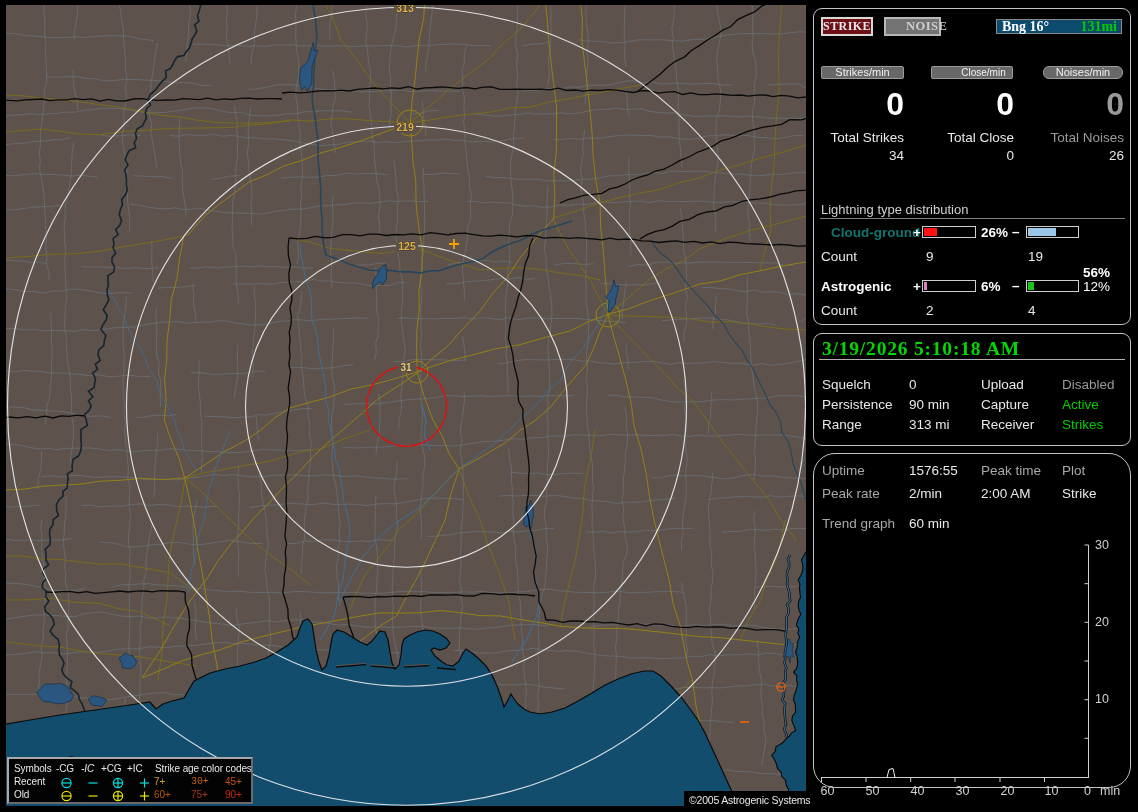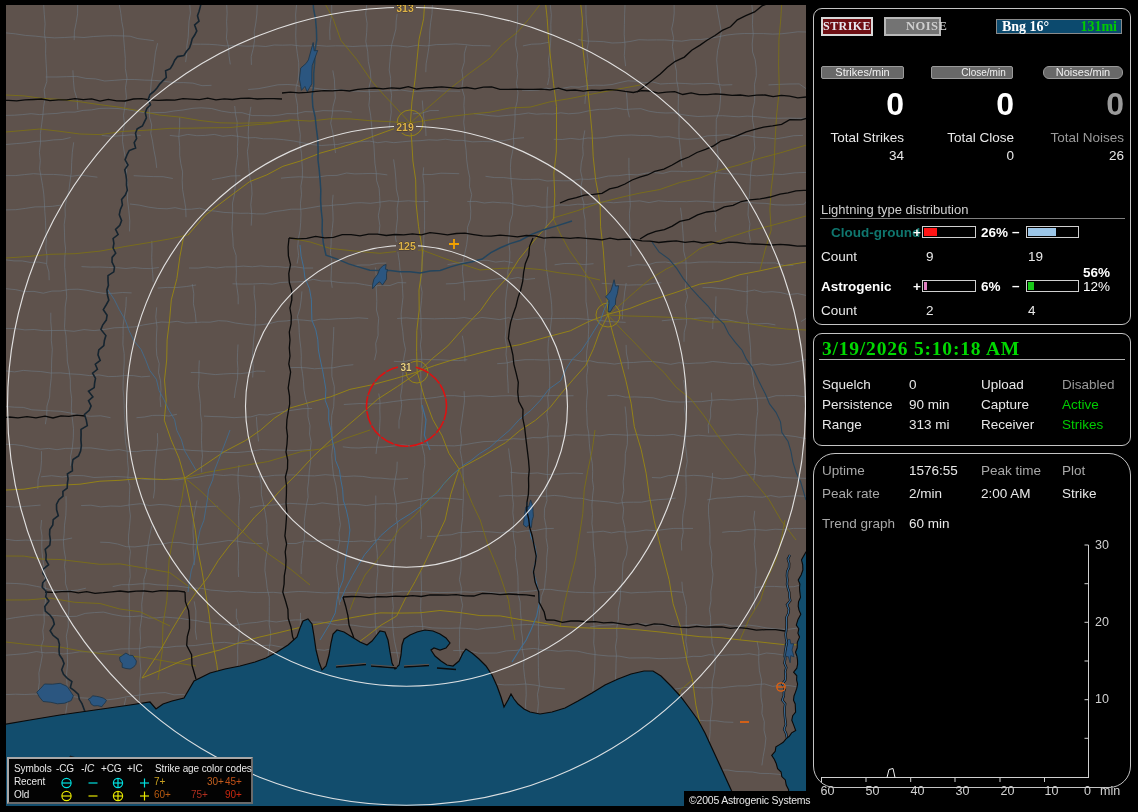--- a/index.html
+++ b/index.html
@@ -112,21 +112,21 @@
         <line x1="53" y1="37" x2="62" y2="37"></line>
       <line x1="79.5" y1="37" x2="88.5" y2="37"></line>
       <circle cx="109" cy="37" r="4.6"></circle>
         <line x1="104.5" y1="37" x2="113.5" y2="37"></line>
         <line x1="109" y1="33" x2="109" y2="41"></line>
       <line x1="131" y1="37" x2="140" y2="37"></line>
         <line x1="135.5" y1="32.5" x2="135.5" y2="41.5"></line>
     </g>
   </svg>
   <div class="abs" style="left:145px;top:18px;color:#c8a020;">7+</div>
-  <div class="abs" style="left:198px;top:18px;color:#c06020;">30+</div>
+  <div class="abs" style="left:182px;top:18px;color:#c06020;font-family:Liberation Mono, monospace;">30+</div>
   <div class="abs" style="left:216px;top:18px;color:#c05018;">45+</div>
   <div class="abs" style="left:145px;top:31px;color:#b85a10;">60+</div>
   <div class="abs" style="left:182px;top:31px;color:#b03020;">75+</div>
   <div class="abs" style="left:216px;top:31px;color:#c82810;">90+</div>
 </div>
 
 <div class="abs" style="left:684px;top:791px;width:124px;height:16px;background:#000;color:#e8e8e8;font-size:10.5px;padding-left:5px;padding-top:3px;white-space:nowrap;letter-spacing:-0.2px;">©2005 Astrogenic Systems</div>
 
 <div class="panel" id="p1">
   <div class="abs serifb" style="left:7px;top:8px;width:52px;height:19px;background:#6e0f14;border:2px solid #d8d8d8;color:#e8e8f0;font-size:12px;text-align:center;line-height:15px;letter-spacing:0.4px;">STRIKE</div>

